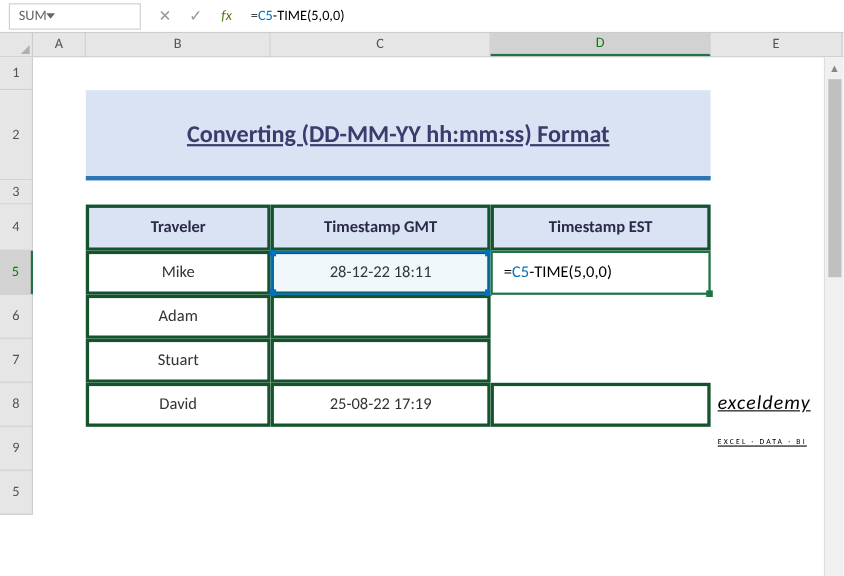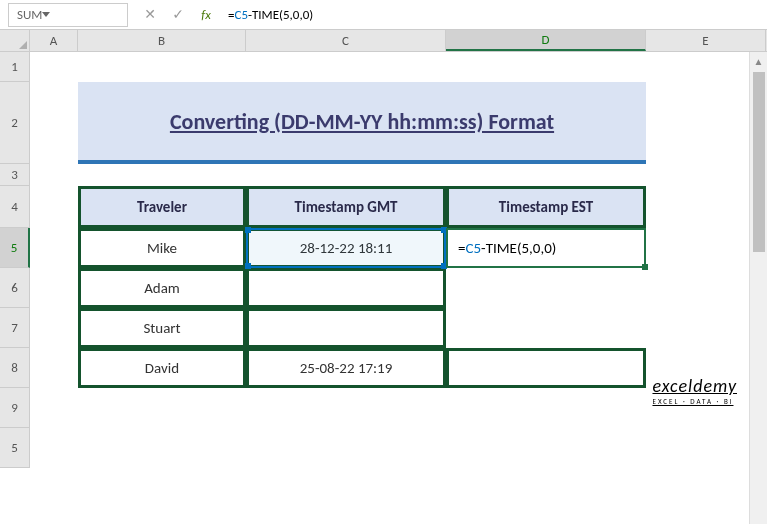--- a/index.html
+++ b/index.html
@@ -221,20 +221,21 @@
       color: #000000;
       font-style: italic;
       font-size: 18px;
       letter-spacing: 1px;
       text-decoration: underline;
     }
     .watermark-sub {
       font-size: 7px;
       letter-spacing: 2px;
       font-style: normal;
+      margin-top: 20px;
     }
     
     .scrollbar-v {
       position: absolute;
       right: 0; top: 52px;
       width: 18px;
       height: 472px;
       background: #f0f0f0;
       border-left: 1px solid #ddd;
     }

